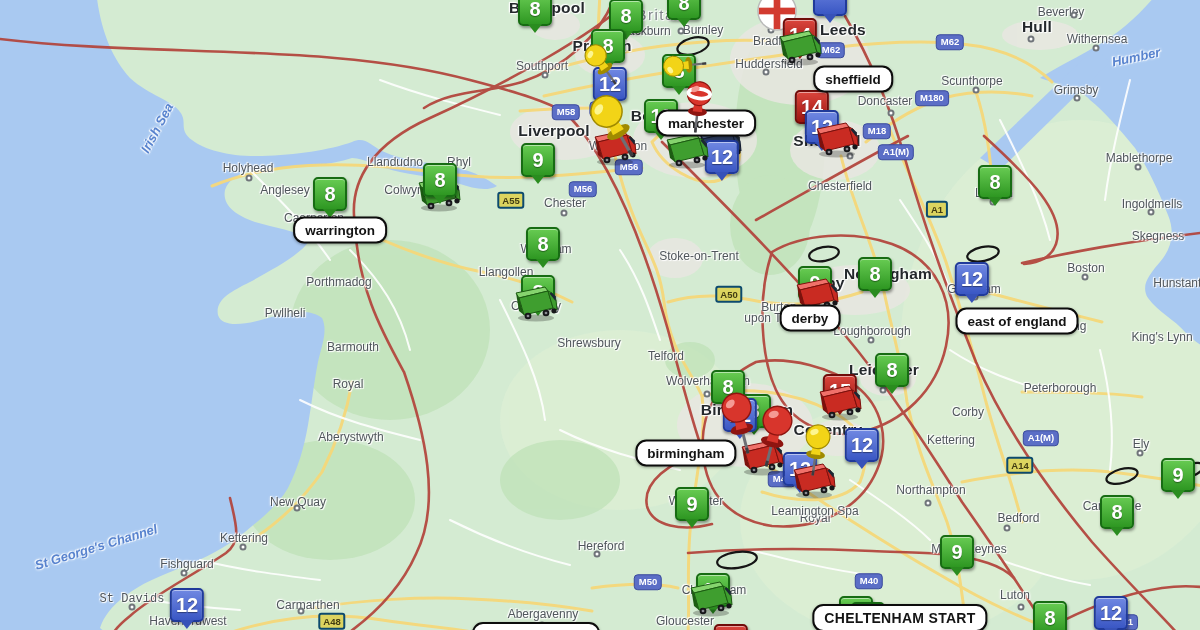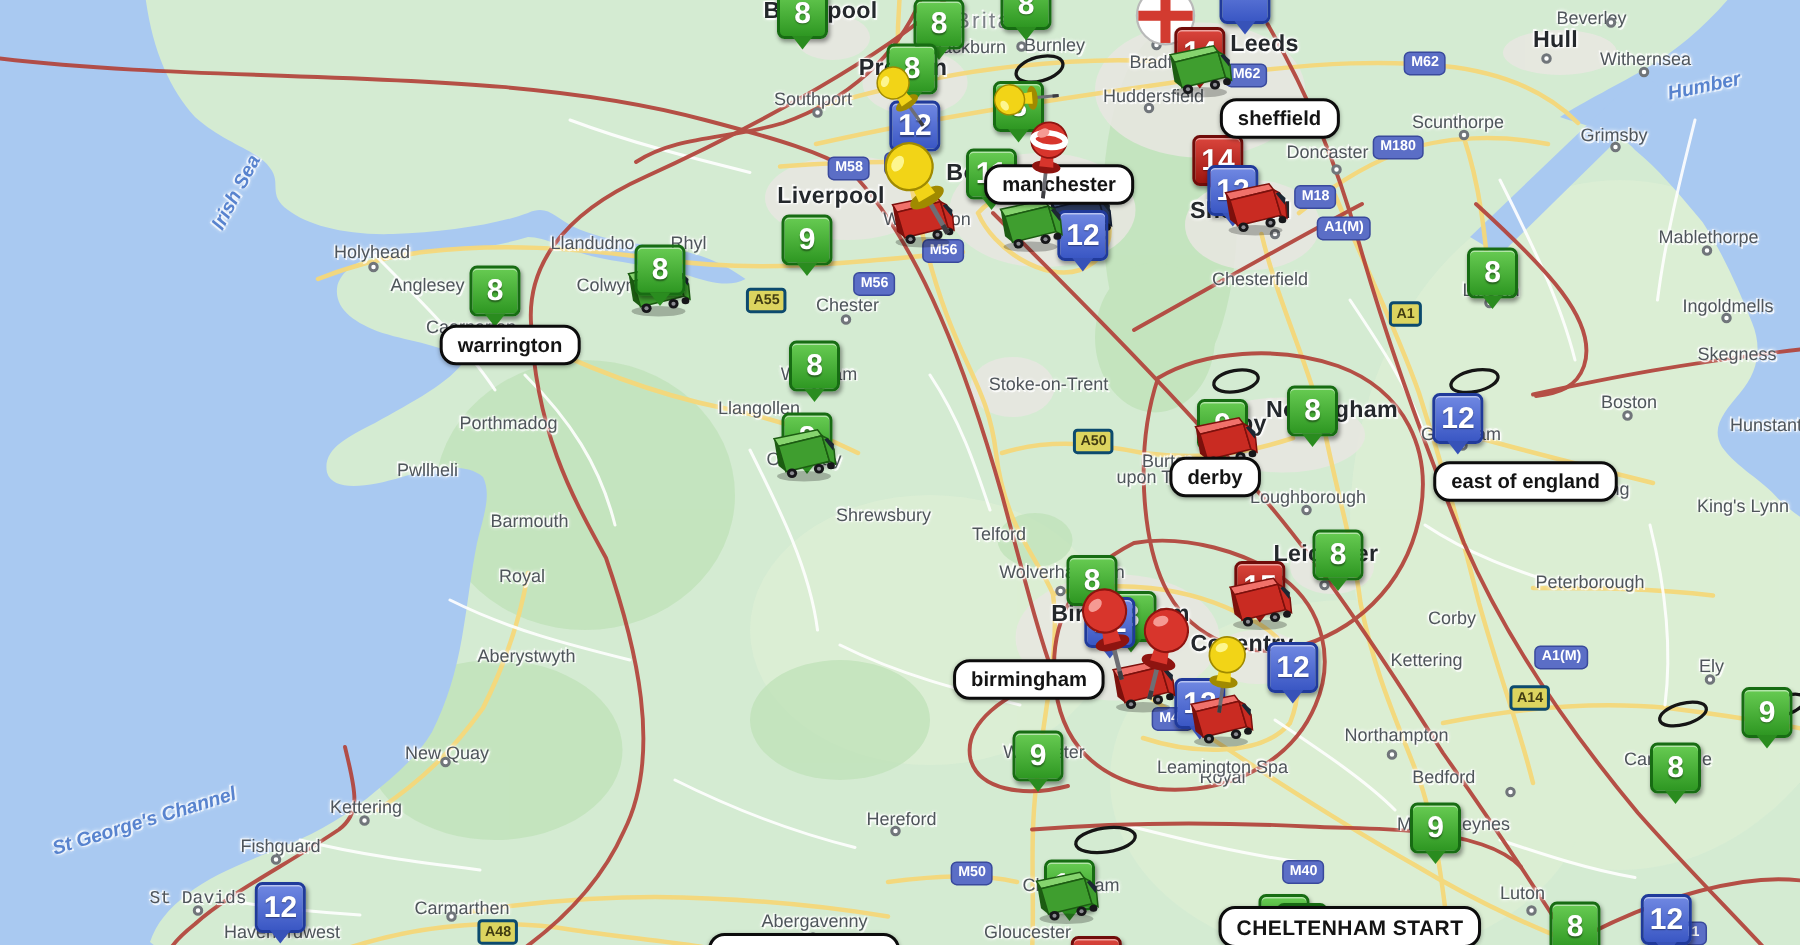--- a/index.html
+++ b/index.html
@@ -203,21 +203,21 @@
       <div class="pl pl-town" style="left: 1086px; top: 268px; position: absolute;">Boston</div>
       <div class="pl pl-town" style="left: 1184px; top: 283px; position: absolute;">Hunstanton</div>
       <div class="pl pl-town" style="left: 1162px; top: 337px; position: absolute;">King's Lynn</div>
       <div class="pl pl-town" style="left: 1063px; top: 326px; position: absolute;">Spalding</div>
       <div class="pl pl-town" style="left: 1060px; top: 388px; position: absolute;">Peterborough</div>
       <div class="pl pl-town" style="left: 974px; top: 289px; position: absolute;">Grantham</div>
       <div class="pl pl-town" style="left: 872px; top: 331px; position: absolute;">Loughborough</div>
       <div class="pl pl-town" style="left: 968px; top: 412px; position: absolute;">Corby</div>
       <div class="pl pl-town" style="left: 951px; top: 440px; position: absolute;">Kettering</div>
       <div class="pl pl-town" style="left: 931px; top: 490px; position: absolute;">Northampton</div>
-      <div class="pl pl-town" style="left: 948px; top: 518px; position: absolute; padding-left: 29px;">Bedford</div>
+      <div class="pl pl-town" style="left: 1004px; top: 518px; position: absolute; padding-left: 29px;">Bedford</div>
       <div class="pl pl-town" style="left: 1015px; top: 595px; position: absolute;">Luton</div>
       <div class="pl pl-town" style="left: 1141px; top: 444px; position: absolute;">Ely</div>
       <div class="pl pl-town" style="left: 1112px; top: 506px; position: absolute;">Cambridge</div>
       <div class="pl pl-town" style="left: 969px; top: 549px; position: absolute;">Milton Keynes</div>
       <div class="pl pl-town" style="left: 699px; top: 256px; position: absolute;">Stoke-on-Trent</div>
       <div class="pl pl-town" style="left: 666px; top: 356px; position: absolute;">Telford</div>
       <div class="pl pl-town" style="left: 589px; top: 343px; position: absolute;">Shrewsbury</div>
       <div class="pl pl-town" style="left: 708px; top: 381px; position: absolute;">Wolverhampton</div>
       <div class="pl pl-town" style="left: 696px; top: 501px; position: absolute;">Worcester</div>
       <div class="pl pl-town" style="left: 601px; top: 546px; position: absolute;">Hereford</div>

